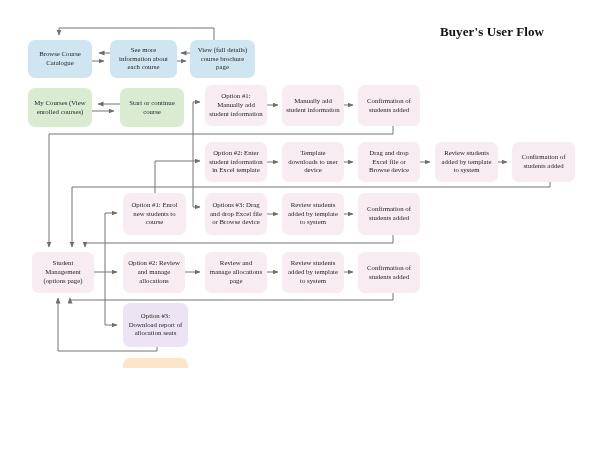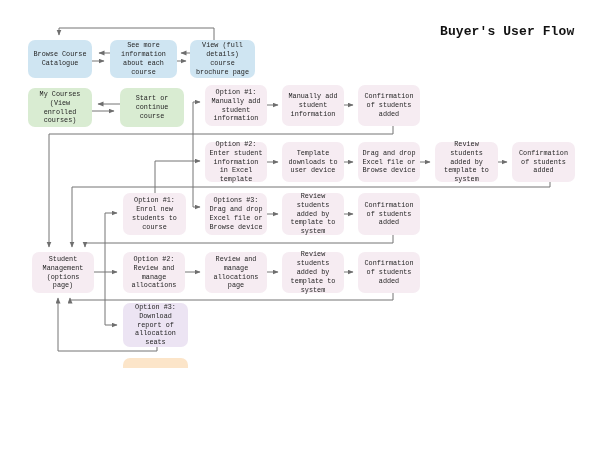--- a/index.html
+++ b/index.html
@@ -1,18 +1,18 @@
 <!DOCTYPE html>
 <html><head>
 <meta charset="utf-8">
 <style>
   html,body{margin:0;padding:0;background:#ffffff;}
   .canvas{
     position:relative;width:600px;height:368px;background:#ffffff;overflow:hidden;
-    font-family:Liberation Mono, monospace;
+    font-family:Liberation Serif, serif;
   }
   .edges{position:absolute;left:0;top:0;width:600px;height:468px;}
   .title{
     position:absolute;left:440px;top:24px;margin:0;
     font-size:13px;font-weight:bold;color:#111;letter-spacing:0.1px;
   }
   .node{
     position:absolute;box-sizing:border-box;border-radius:7px;
     display:flex;align-items:center;justify-content:center;text-align:center;
     font-size:6.8px;line-height:1.32;color:#262626;padding:3px 4px;

